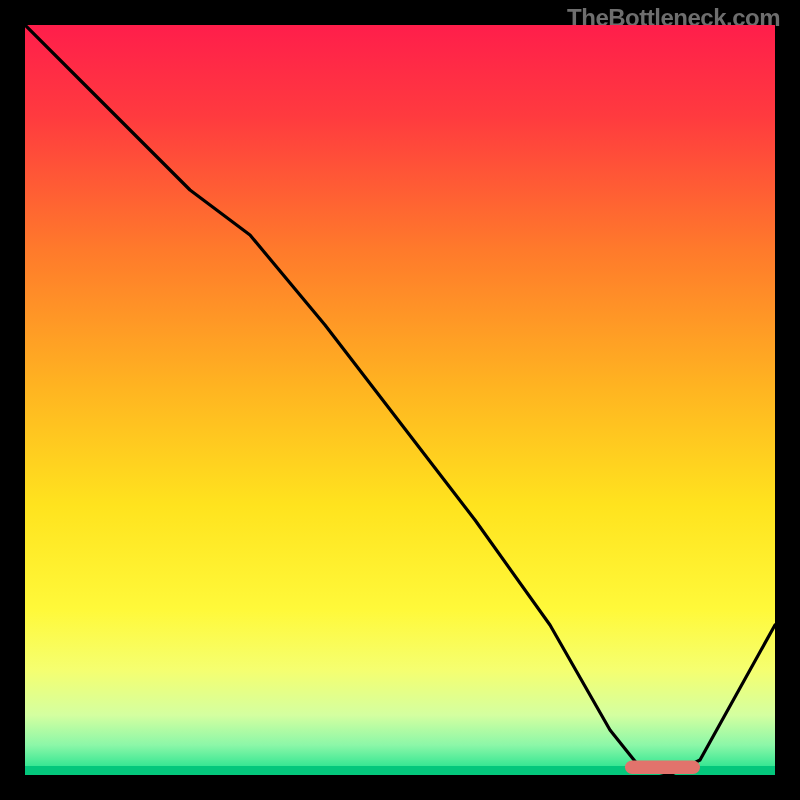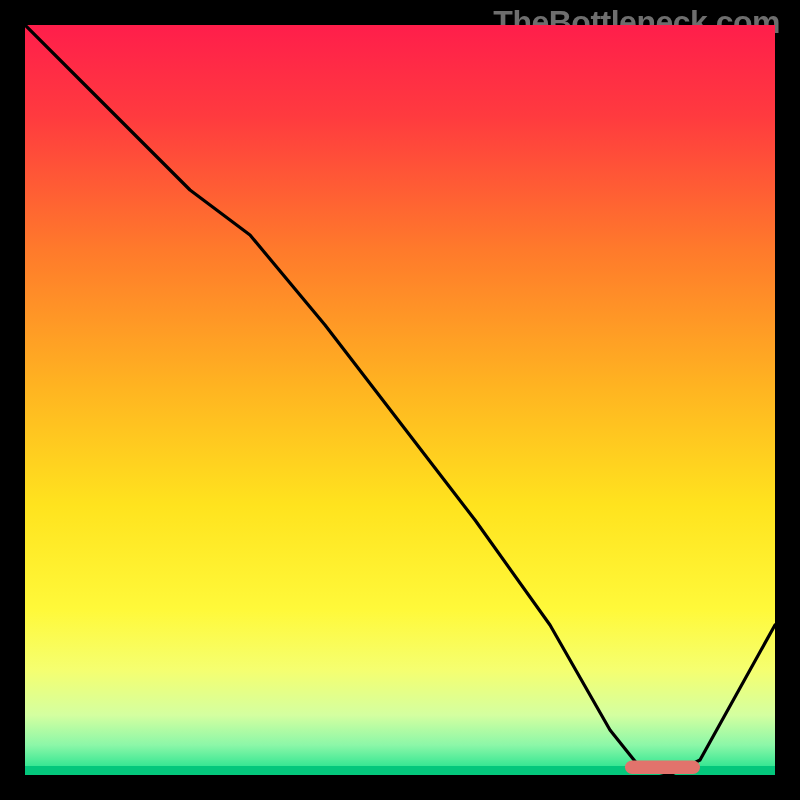--- a/index.html
+++ b/index.html
@@ -8,21 +8,21 @@
     position: relative;
     width: 800px;
     height: 800px;
     background: #000;
   }
   .watermark {
     position: absolute;
     top: 4px;
     right: 20px;
     font-family: Arial, Helvetica, sans-serif;
-    font-size: 32px;
+    font-size: 24px;
     font-weight: 600;
     color: #6e6e6e;
     letter-spacing: -0.5px;
   }
   .plot {
     position: absolute;
     left: 25px;
     top: 25px;
     width: 750px;
     height: 750px;

